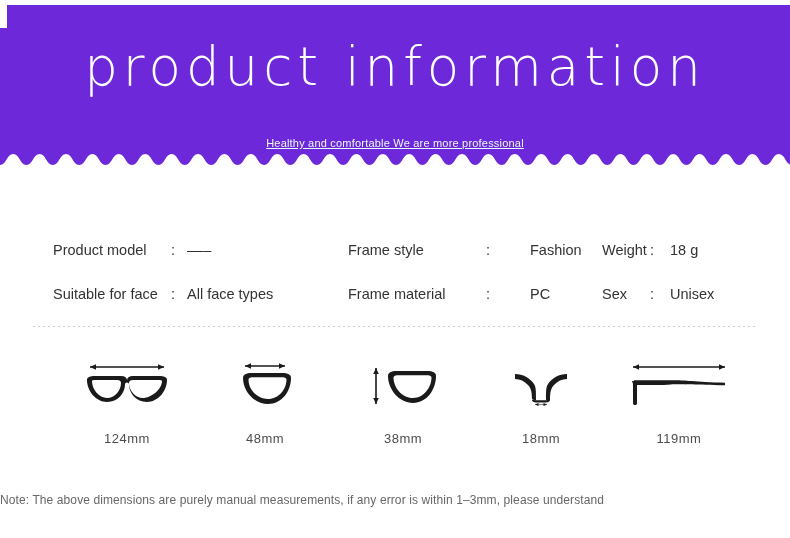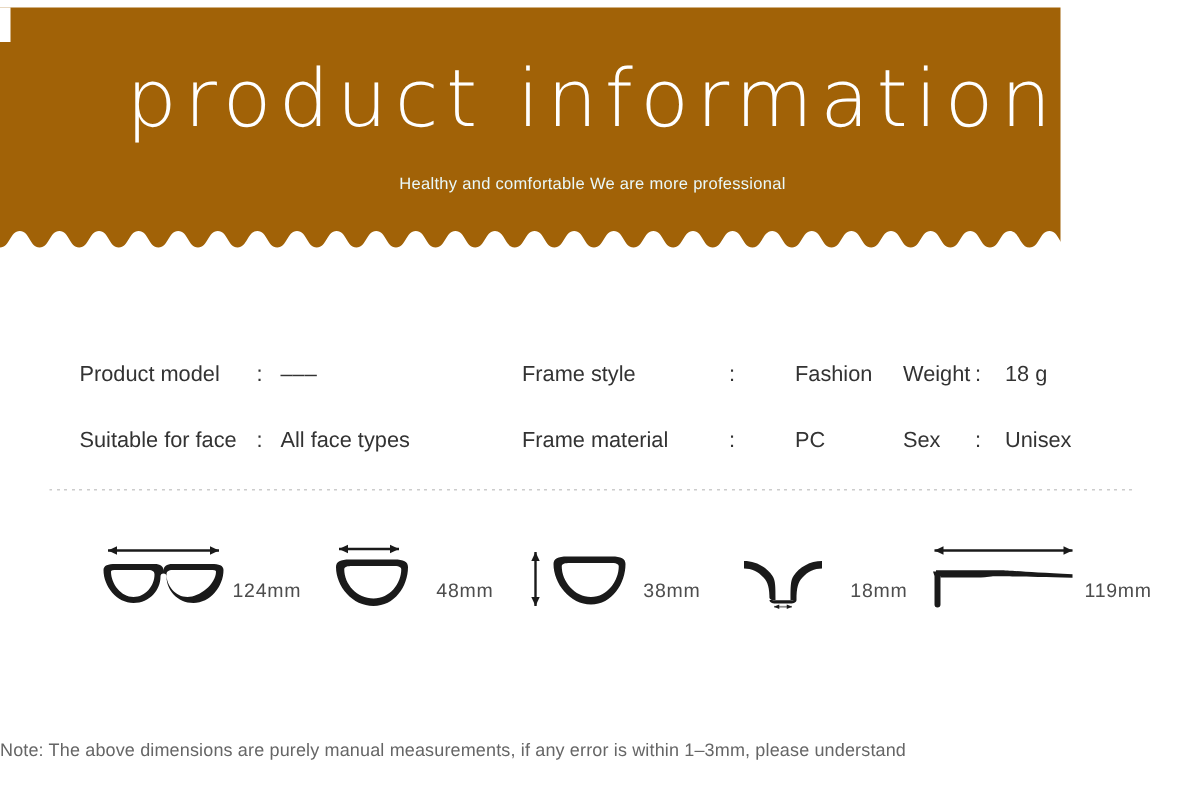--- a/index.html
+++ b/index.html
@@ -17,23 +17,23 @@
     width: 790px;
     height: 538px;
     background: #ffffff;
   }
 
   
   .header {
     position: absolute;
     left: 0;
     top: 5px;
-    width: 707px;
+    width: 790px;
     height: 175px;
-    background: #a16207;
+    background: #6d28d9;
     overflow: visible;
   }
 
   
   .header-notch {
     position: absolute;
     left: 0;
     top: 0;
     width: 7px;
     height: 23px;
@@ -51,27 +51,28 @@
     line-height: 60px;
     letter-spacing: 5px;
     font-family: "DejaVu Sans", sans-serif;
     font-weight: 300;
     white-space: nowrap;
   }
 
   .subtitle {
     position: absolute;
     left: 0;
-    top: 112px;
+    top: 132px;
     width: 790px;
     text-align: center;
     color: #eaf9fa;
     font-size: 11px;
     letter-spacing: 0.2px;
     font-family: "Liberation Sans", sans-serif;
+    text-decoration: underline;
   }
 
   
   .wave {
     position: absolute;
     left: 0;
     bottom: -1px;
     width: 790px;
     height: 30px;
     display: block;
@@ -143,21 +144,21 @@
     width: 680px;
     height: 100px;
     display: flex;
     justify-content: space-between;
     align-items: flex-start;
   }
 
   .dim-item {
     width: 128px;
     display: flex;
-    flex-direction: row;
+    flex-direction: column;
     align-items: center;
   }
 
   .dim-figure {
     width: 128px;
     height: 62px;
     display: flex;
     align-items: center;
     justify-content: center;
   }

